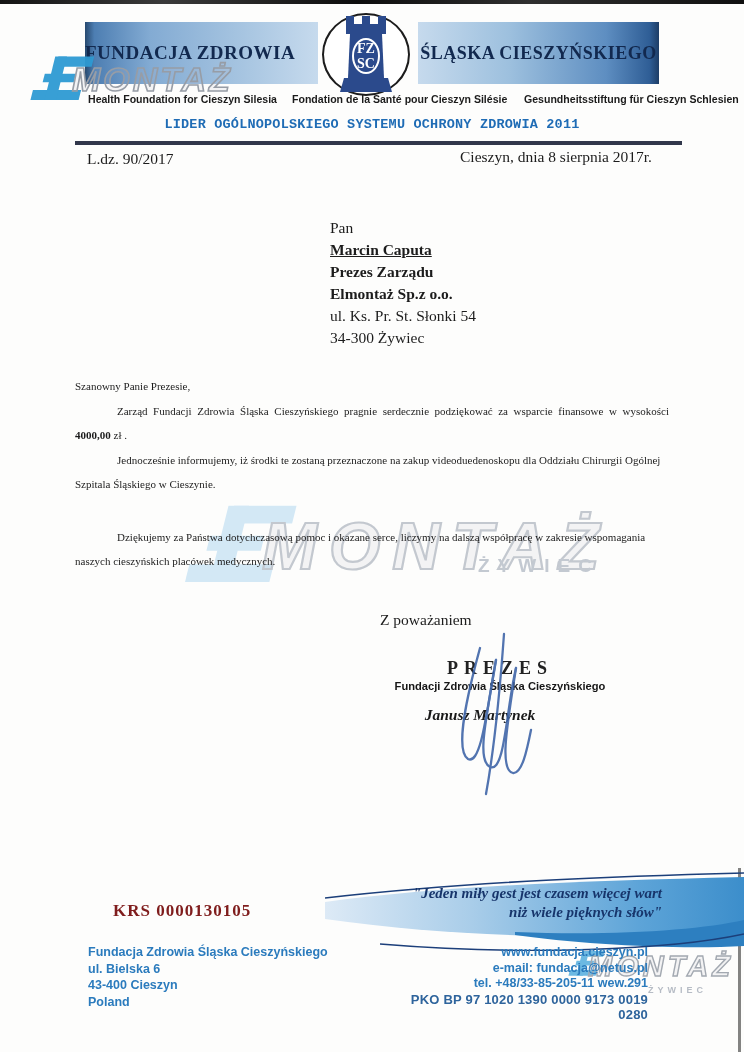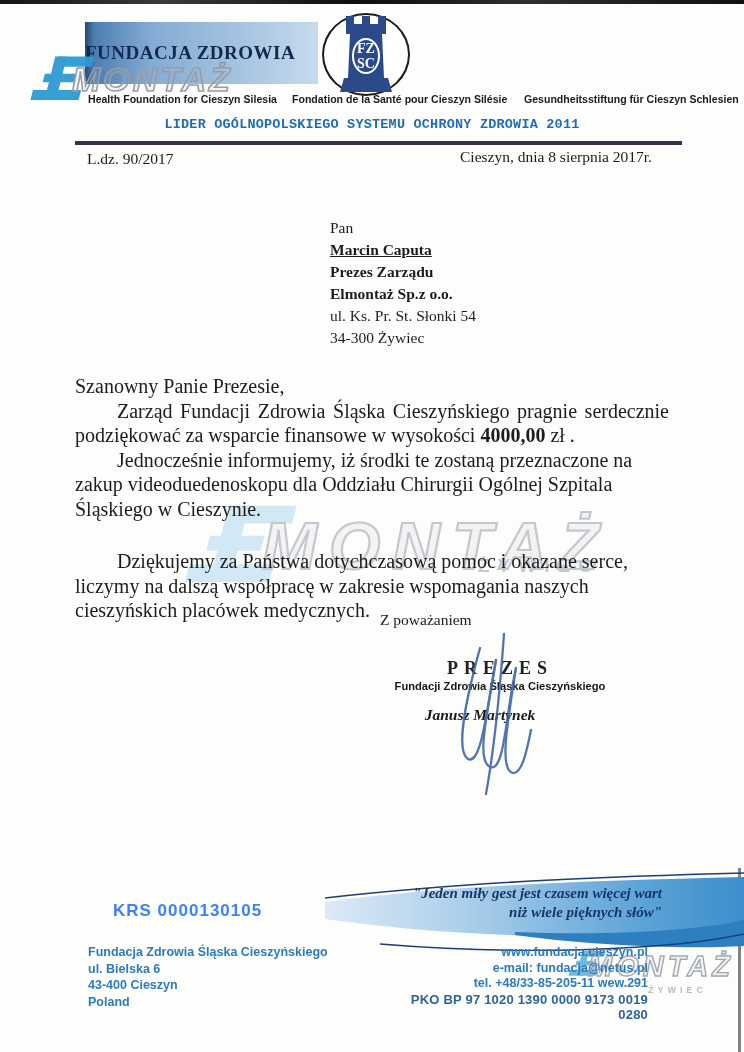--- a/index.html
+++ b/index.html
@@ -43,21 +43,21 @@
 
   .ref-number { left:87px; top:150px; font-size:15.5px; }
   .ref-date   { left:360px; top:148px; width:292px; text-align:right; font-size:15.5px; }
 
   
   .recipient { left:330px; top:217px; font-size:15.5px; line-height:22px; z-index:2; }
   .recipient .b { font-weight:bold; }
   .recipient .u { text-decoration:underline; }
 
   
-  .letter-body { left:75px; top:374px; width:594px; font-size:20px; line-height:24.5px; z-index:2; }
+  .letter-body { left:75px; top:374px; width:594px; font-size:11px; line-height:24.5px; z-index:2; }
   .letter-body p { margin:0; }
   .indent { text-indent:42px; }
   .just { text-align:justify; }
   .gap { height:28px; }
   .amount { font-weight:bold; }
 
   .closing { left:380px; top:611px; font-size:15.5px; z-index:2; }
 
   
   .stamp-title { left:390px; top:658px; width:220px; text-align:center;
@@ -80,22 +80,22 @@
     -webkit-text-stroke:2.2px #c3c8cf; }
   .wm-c-city  { left:478px; top:555px; font-family:"Liberation Sans", sans-serif; font-weight:bold;
     font-size:19px; letter-spacing:8px; color:#c3c9d1; z-index:1; }
   .wm-br-logo { left:566px; top:950px; z-index:1; opacity:.85; }
   .wm-br-text { left:588px; top:950px; font-size:29px; letter-spacing:4px;
     -webkit-text-stroke:1.4px #a3a9b1; }
   .wm-br-city { left:648px; top:985px; font-family:"Liberation Sans", sans-serif; font-weight:bold;
     font-size:9px; letter-spacing:4px; color:#b6bcc5; z-index:1; }
 
   
-  .krs { left:113px; top:901px; font-family:Liberation Sans, sans-serif; font-weight:bold;
-    font-size:17px; letter-spacing:1px; color:#3b82f6; z-index:2; }
+  .krs { left:113px; top:901px; font-family:Liberation Serif, serif; font-weight:bold;
+    font-size:17px; letter-spacing:1px; color:#7f1d1d; z-index:2; }
   .ribbon-svg { left:325px; top:872px; z-index:1; }
   .quote { left:340px; top:884px; width:322px; text-align:right; z-index:2;
     font-weight:bold; font-style:italic; font-size:15px; color:#17356b; line-height:19px; }
   .footer-address { left:88px; top:944px; font-family:"Liberation Sans", sans-serif;
     font-weight:bold; font-size:12.5px; line-height:16.5px; color:#2b7bbd; z-index:2; }
   .footer-contact { left:380px; top:945px; width:268px; text-align:right; z-index:2;
     font-family:"Liberation Sans", sans-serif; font-weight:bold; font-size:12.5px;
     line-height:15.5px; color:#2b7bbd; }
   .footer-contact .bank { color:#2e649c; font-size:13px; letter-spacing:0.2px; }
 </style>
@@ -114,20 +114,23 @@
         <rect x="14" y="24" width="40" height="11"></rect>
         <rect x="4" y="45" width="62" height="13"></rect>
         <rect x="22" y="2" width="15" height="56"></rect>
       </g>
     </svg>
   </div>
   <div class="abs wm-outline wm-tl-text">MONTAŻ</div>
 
   <div class="abs banner-left">
     <span class="banner-title">FUNDACJA ZDROWIA</span>
+  </div>
+  <div class="abs banner-right">
+    <span class="banner-title">ŚLĄSKA CIESZYŃSKIEGO</span>
   </div>
 
   <div class="abs logo-circle"></div>
   <div class="abs logo-tower">
     <svg width="64" height="88" viewBox="0 0 64 88">
       <g fill="#2b4a8c">
         <path d="M12,6 h8 v8 h8 v-8 h8 v8 h8 v-8 h8 v18 h-40 Z"></path>
         <path d="M16,24 h32 l2,44 h-36 Z"></path>
         <path d="M10,68 h44 l4,14 h-52 Z"></path>
       </g>

